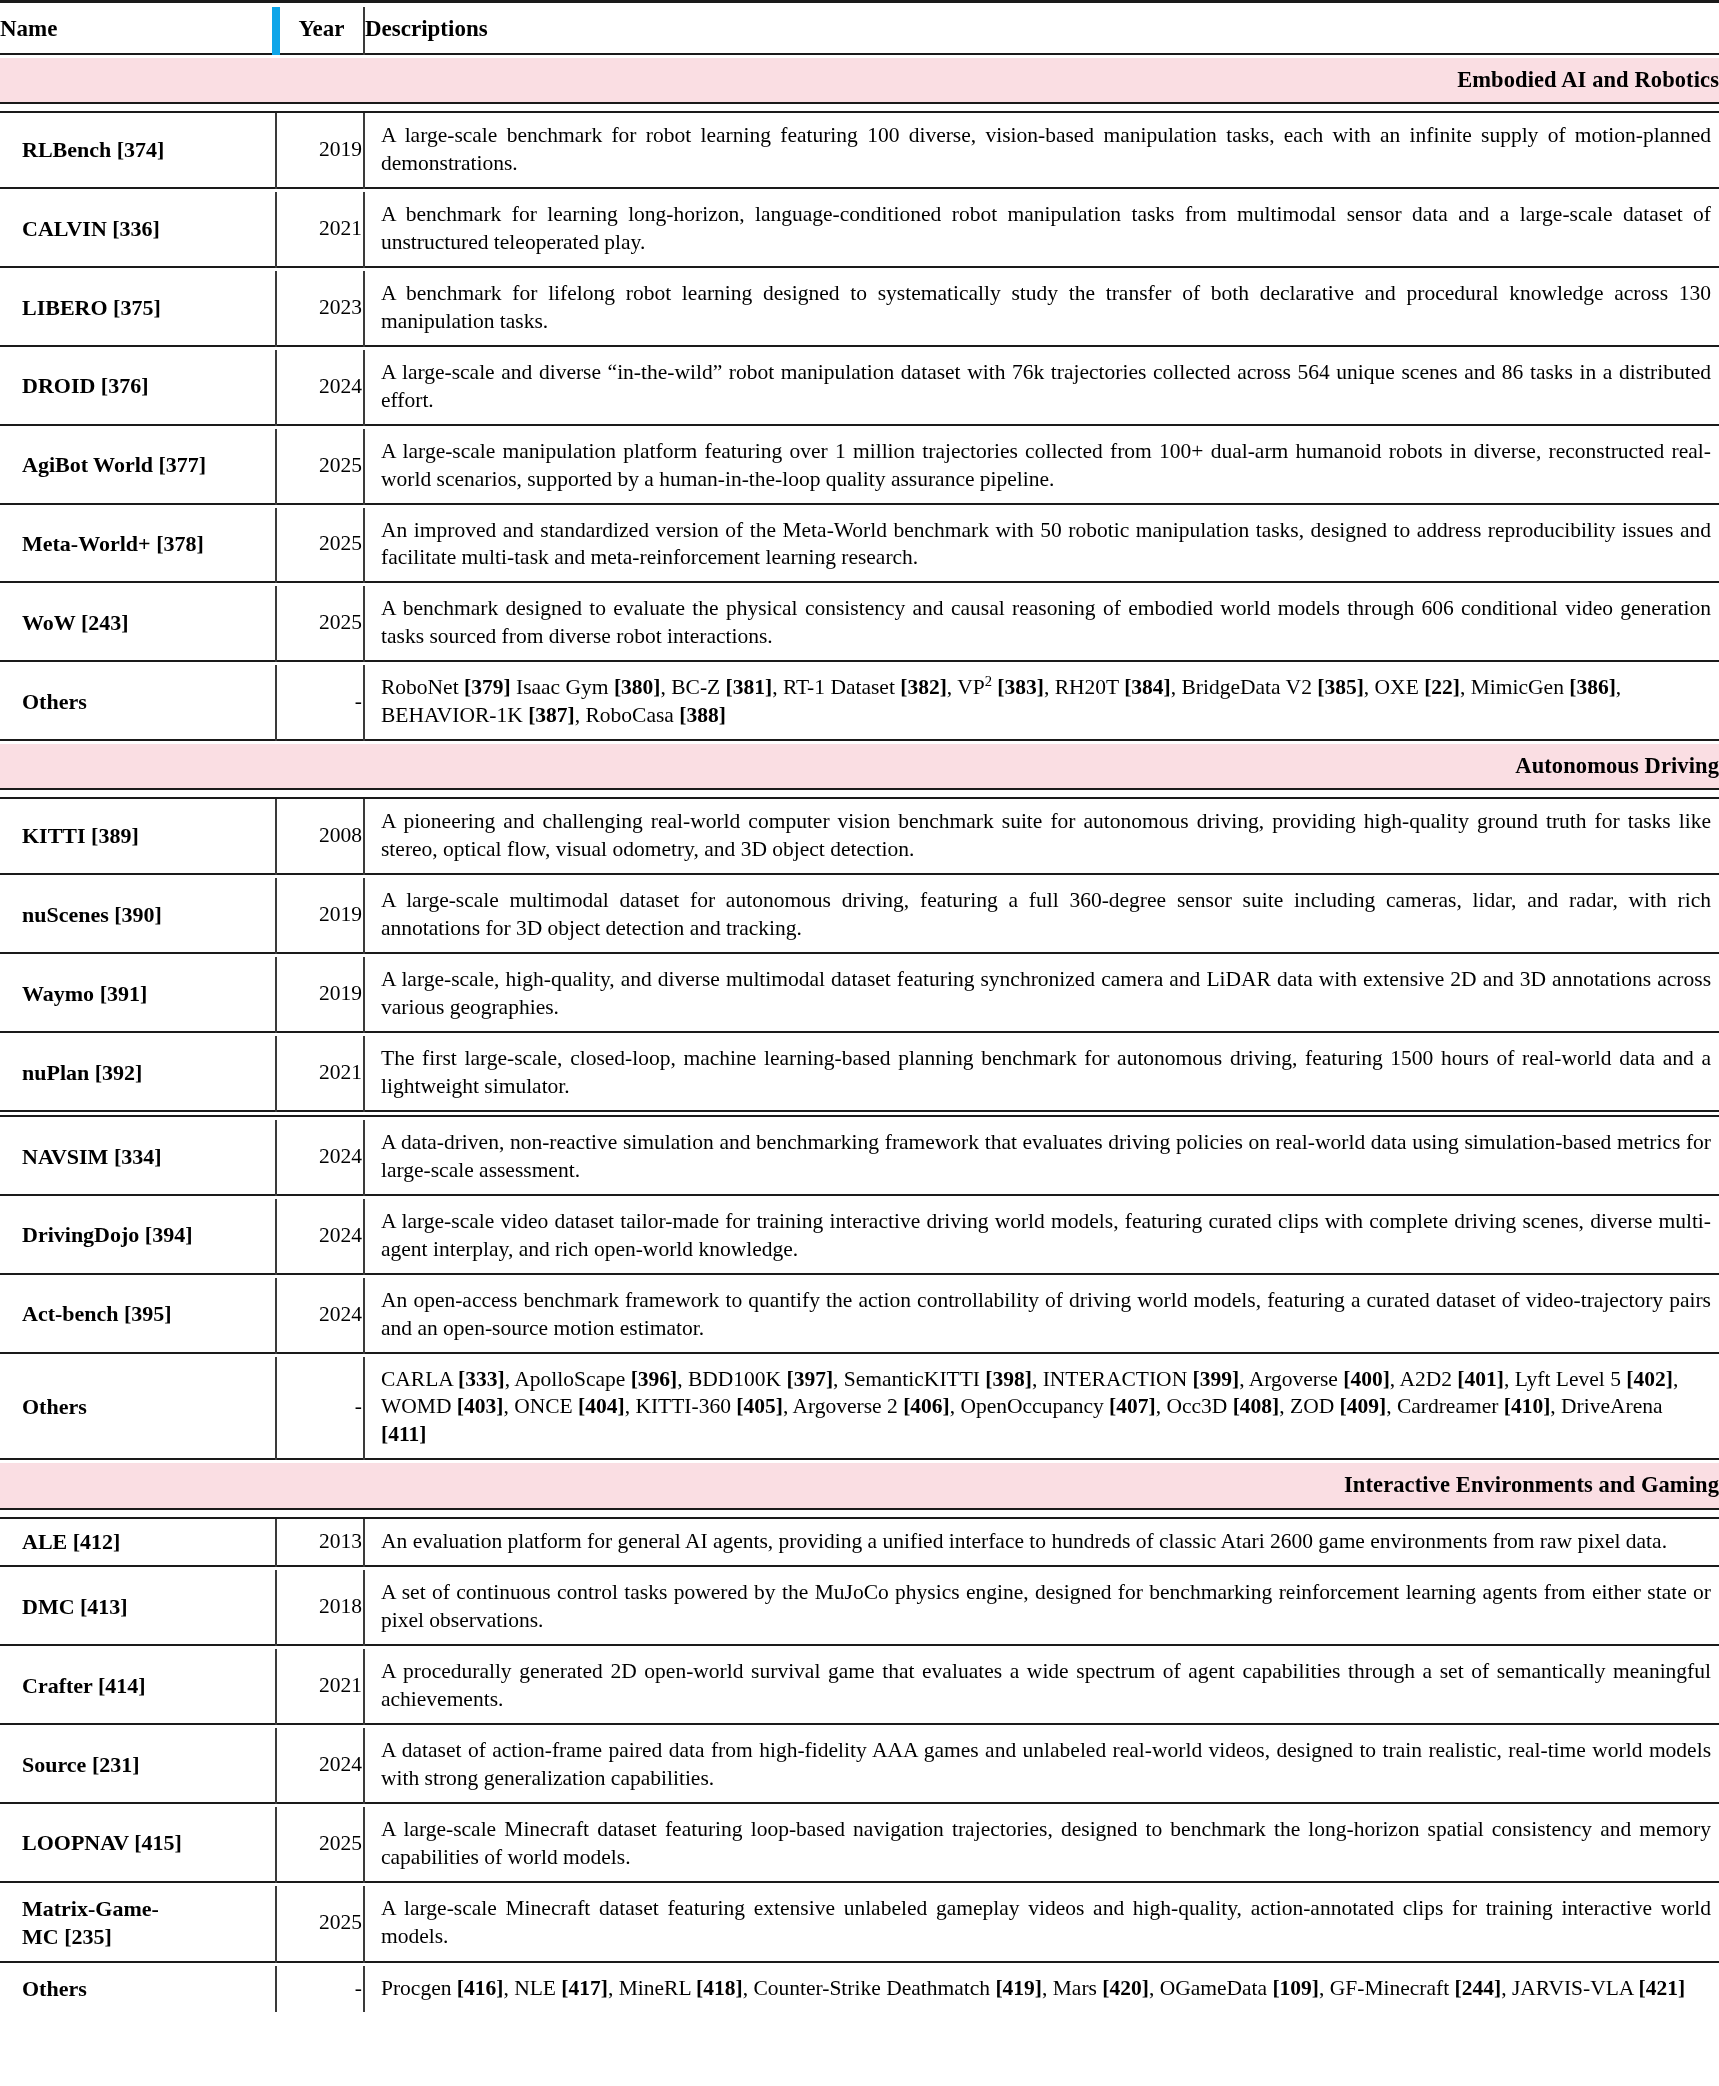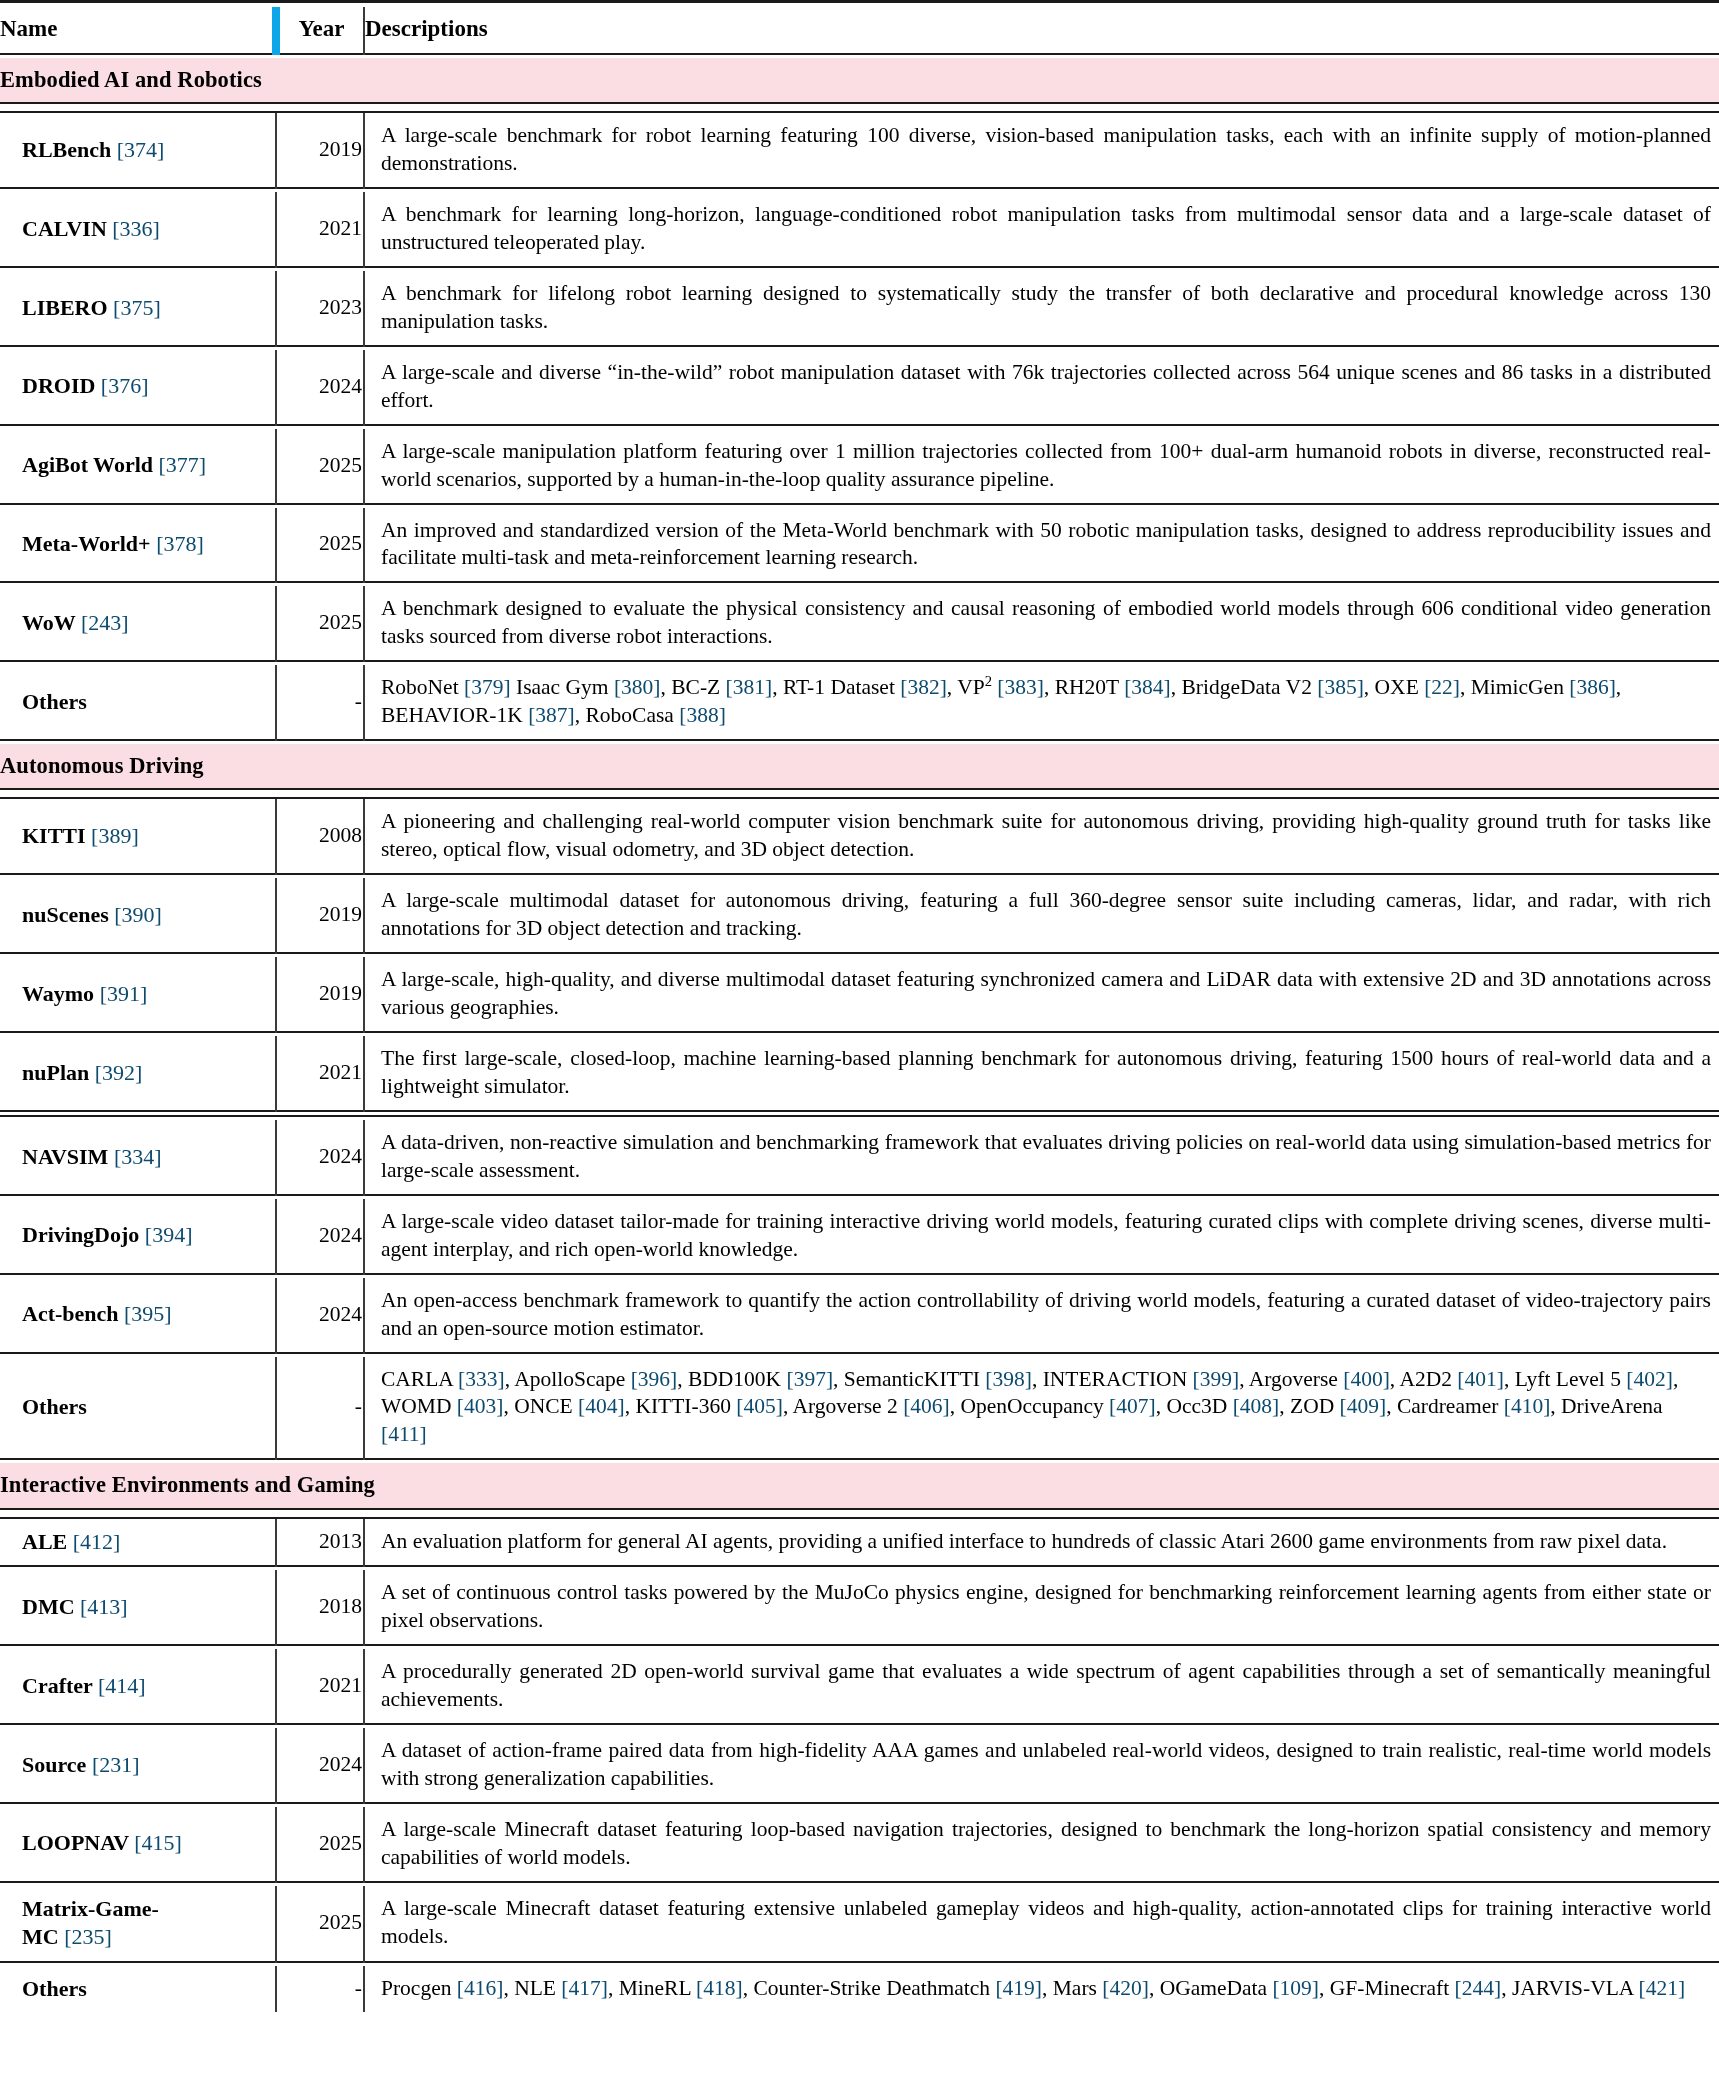--- a/index.html
+++ b/index.html
@@ -54,21 +54,21 @@
     font-size: 23px;
     vertical-align: middle;
   }
   td.h-name { padding-left: 22px; }
   td.h-year { text-align: center; border-left: 8px solid #0ea5e9; }
   td.h-desc { padding-left: 16px; border-left: 2px solid #3a3a3a; }
 
   
   tr.section-row td {
     background: #fadee3;
-    text-align: left;
+    text-align: right;
     font-weight: bold;
     font-size: 22.5px;
     padding: 7px 0 8px 0;
     letter-spacing: 0.1px;
   }
 
   
   tr.data-row td {
     vertical-align: middle;
     padding-top: 9px;
@@ -91,21 +91,21 @@
     padding-right: 8px;
     border-left: 2px solid #3a3a3a;
     text-align: justify;
     text-justify: inter-word;
     hyphens: none;
     font-size: 21.5px;
     line-height: 1.30;
   }
   td.cell-desc.nojust { text-align: left; }
 
-  .ref { color: #0c4a6e; font-weight: normal; }
+  .ref { color: #000000; font-weight: bold; }
   .nm  { font-weight: bold; }
   sup  { font-size: 0.68em; vertical-align: super; line-height: 0; }
 </style>
 </head>
 <body>
 
 <div class="table-wrap">
   <table class="benchmark-table">
     <colgroup>
       <col class="c-name">

